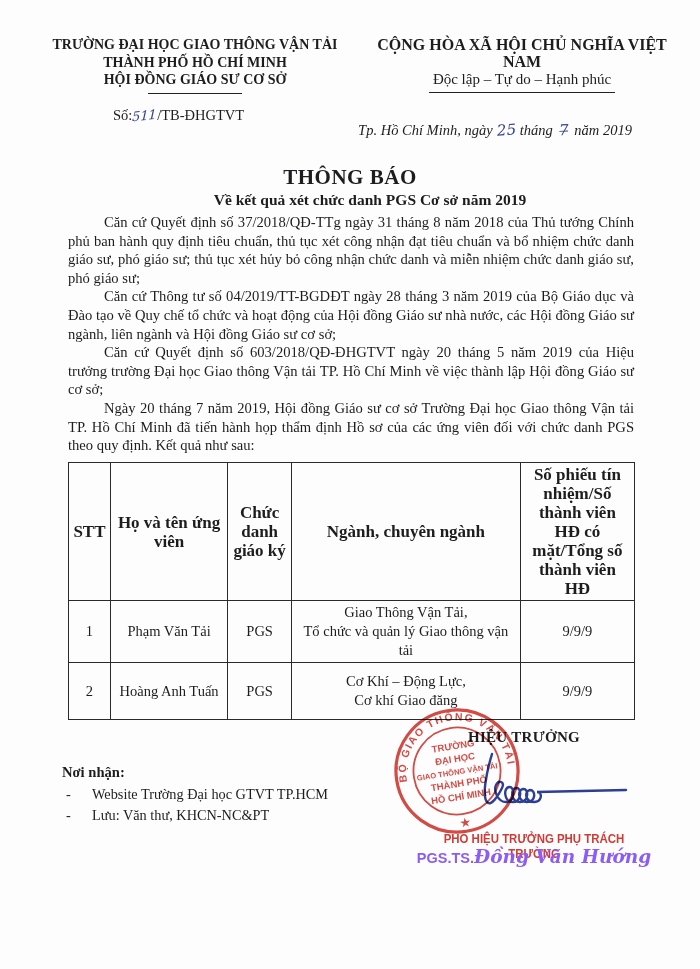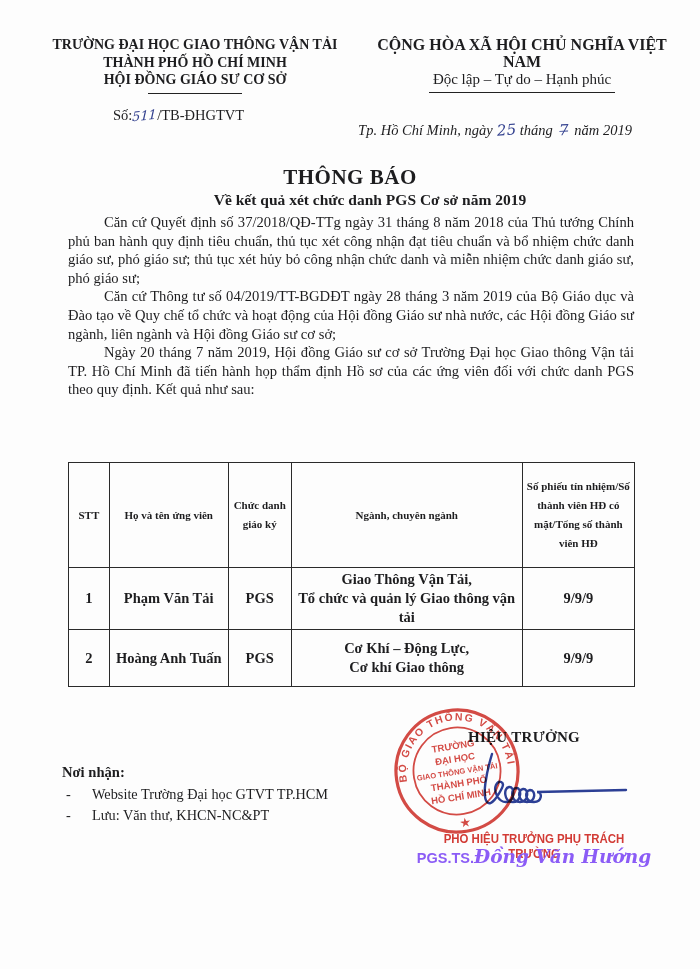--- a/index.html
+++ b/index.html
@@ -29,22 +29,22 @@
   .subtitle{position:absolute; top:191px; left:0; width:100%; text-align:center;
     font-weight:bold; font-size:15.5px;padding-left:20px;}
   
   .body-text{position:absolute; top:213px; left:68px; width:566px;
     font-size:14.6px; line-height:18.6px; text-align:justify;}
   .body-text p{margin:0; text-indent:36px;}
   
   .results{position:absolute; top:462px; left:68px; width:567px;
     border-collapse:collapse; font-size:14.5px;}
   .results th,.results td{border:1.4px solid #2a2a2a; text-align:center;
-    vertical-align:middle; padding:2px 4px;font-weight:bold;}
-  .results th{font-weight:bold; font-size:11px; line-height:19px; height:100px;}
+    vertical-align:middle; padding:2px 4px;}
+  .results th{font-weight:bold; font-size:17px; line-height:19px; height:100px;}
   .results td{height:52px; line-height:19px;}
   .col-stt{width:33px;} .col-name{width:118px;margin-top:36px;} .col-rank{width:57px;}
   .col-field{width:243px;} .col-vote{width:110px;}
   .cell-name{text-align:left; padding-left:8px;}
   .pre{white-space:pre-line;}
   
   .footnote{position:absolute; top:690px; left:68px; width:566px; font-size:14.8px;}
   .recipients{position:absolute; top:727px; left:62px; width:300px; font-size:14.3px;margin-top:37px;}
   .recipients .head{font-weight:bold; font-size:14.6px; margin-bottom:3px;}
   .recipients .item{display:flex; line-height:21px;}
@@ -87,20 +87,21 @@
 
   <div class="date-line"><span>Tp. Hồ Chí Minh, ngày</span><span class="hand hand-day">25</span><span>tháng</span><span class="hand hand-month">7̶</span><span>năm 2019</span>
   </div>
 
   <div class="title">THÔNG BÁO</div>
   <div class="subtitle">Về kết quả xét chức danh PGS Cơ sở năm 2019</div>
 
   <div class="body-text">
     <p>Căn cứ Quyết định số 37/2018/QĐ-TTg ngày 31 tháng 8 năm 2018 của Thủ tướng Chính phủ ban hành quy định tiêu chuẩn, thủ tục xét công nhận đạt tiêu chuẩn và bổ nhiệm chức danh giáo sư, phó giáo sư; thủ tục xét hủy bỏ công nhận chức danh và miễn nhiệm chức danh giáo sư, phó giáo sư;</p>
     <p>Căn cứ Thông tư số 04/2019/TT-BGDĐT ngày 28 tháng 3 năm 2019 của Bộ Giáo dục và Đào tạo về Quy chế tổ chức và hoạt động của Hội đồng Giáo sư nhà nước, các Hội đồng Giáo sư ngành, liên ngành và Hội đồng Giáo sư cơ sở;</p>
+    <p>Căn cứ Quyết định số 603/2018/QĐ-ĐHGTVT ngày 20 tháng 5 năm 2019 của Hiệu trưởng trường Đại học Giao thông Vận tải TP. Hồ Chí Minh về việc thành lập Hội đồng Giáo sư cơ sở;</p>
     <p>Ngày 20 tháng 7 năm 2019, Hội đồng Giáo sư cơ sở Trường Đại học Giao thông Vận tải TP. Hồ Chí Minh đã tiến hành họp thẩm định Hồ sơ của các ứng viên đối với chức danh PGS theo quy định. Kết quả như sau:</p>
   </div>
 
   <table class="results">
     <tbody>
         <tr>
       <th class="col-stt">STT</th>
       <th class="col-name">Họ và tên ứng viên</th>
       <th class="col-rank">Chức danh giáo ký</th>
       <th class="col-field">Ngành, chuyên ngành</th>
@@ -112,21 +113,21 @@
       <td>PGS</td>
       <td class="pre">Giao Thông Vận Tải,
 Tổ chức và quản lý Giao thông vận tải</td>
       <td>9/9/9</td>
     </tr>
     <tr>
       <td>2</td>
       <td class="cell-name">Hoàng Anh Tuấn</td>
       <td>PGS</td>
       <td class="pre">Cơ Khí – Động Lực,
-Cơ khí Giao thông</td>
+Cơ khí Giao đăng</td>
       <td>9/9/9</td>
     </tr>
   </tbody>
     </table>
 
 
   <div class="recipients">
     <div class="head">Nơi nhận:</div>
     <div class="item">
       <span class="dash">-</span>

